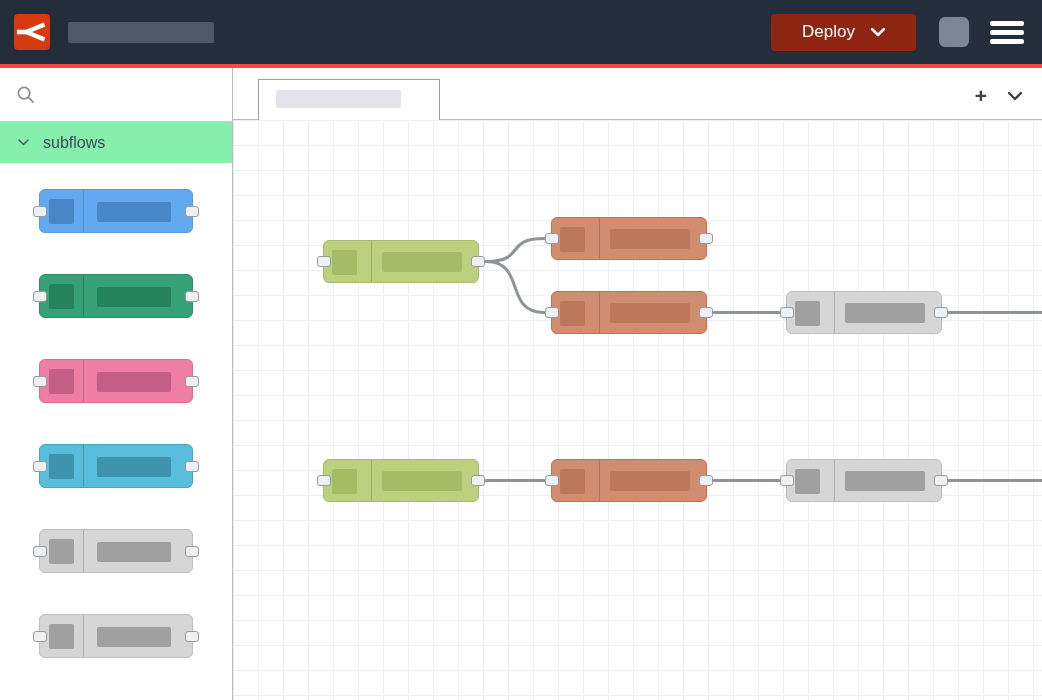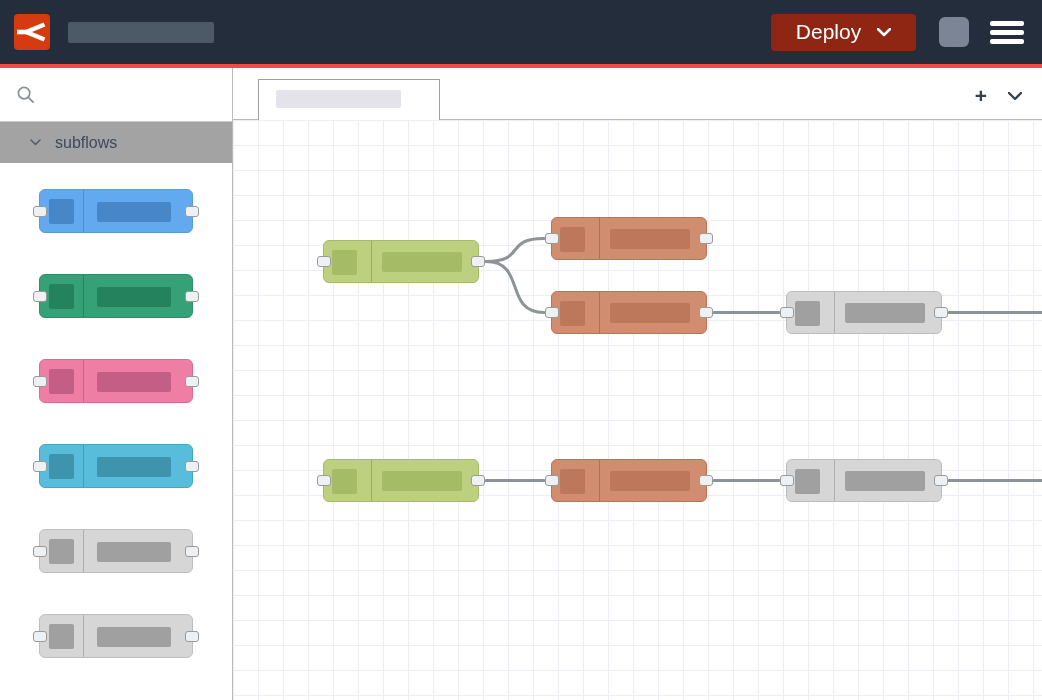--- a/index.html
+++ b/index.html
@@ -8,35 +8,35 @@
   .app { position:relative; width:1042px; height:700px; overflow:hidden; background:#fff; }
 
   
   .header { position:absolute; left:0; top:0; width:1042px; height:64px;
             background:#232d3b; display:flex; align-items:center; }
   .logo { width:36px; height:36px; margin-left:14px; background:#d53a10; border-radius:4px;
           display:flex; align-items:center; justify-content:center; }
   .title-ph { width:146px; height:21px; margin-left:18px; background:#4e5967; border-radius:2px; }
   .header-spacer { flex:1; }
   .deploy-btn { height:37px; width:145px; background:#8e2613; border:none; border-radius:4px;
-                color:#fff; font-size:21px; font-weight:500; display:flex; align-items:center;
+                color:#fff; font-size:17px; font-weight:500; display:flex; align-items:center;
                 justify-content:center; gap:16px; cursor:pointer;
                 font-family:"Liberation Sans","DejaVu Sans",sans-serif; }
   .avatar { width:30px; height:30px; border-radius:6px; background:#7c8595; margin-left:23px; }
   .menu-btn { width:34px; margin-left:21px; margin-right:18px; background:none; border:none;
               display:flex; flex-direction:column; gap:4px; cursor:pointer; padding:0; }
   .menu-btn .bar { width:34px; height:5px; background:#fff; border-radius:2px; }
   .header-underline { position:absolute; left:0; top:64px; width:1042px; height:4px; background:#ef4c44; }
 
   
   .sidebar { position:absolute; left:0; top:68px; width:233px; height:632px;
              background:#fff; border-right:1px solid #bbb; }
   .search-row { height:53px; display:flex; align-items:center; padding-left:16px; cursor:text; }
-  .category-row { height:42px; background:#a3a3a3; border-top:1px solid #cacaca;
-                  display:flex; align-items:center; gap:14px; padding-left:30px; cursor:pointer;text-align:right; }
+  .category-row { height:42px; background:#86efac; border-top:1px solid #cacaca;
+                  display:flex; align-items:center; gap:14px; padding-left:18px; cursor:pointer;text-align:right; }
   .category-label { font-size:16px; color:#3f4a59; font-weight:500; }
   .palette-list { padding-top:26px; }
   .palette-item { position:relative; width:154px; height:44px; margin:0 0 41px 39px;
                   border-radius:6px; cursor:grab; }
   .palette-item .node-icon { position:absolute; left:9px; top:9px; width:25px; height:25px; border-radius:2px; }
   .palette-item .node-divider { position:absolute; left:43px; top:0; bottom:0; width:1px; background:rgba(0,0,0,0.18); }
   .palette-item .node-label-ph { position:absolute; left:57px; top:12px; width:74px; height:20px; border-radius:2px; }
 
   
   .port { position:absolute; width:14px; height:11px; background:#eef1f3;

